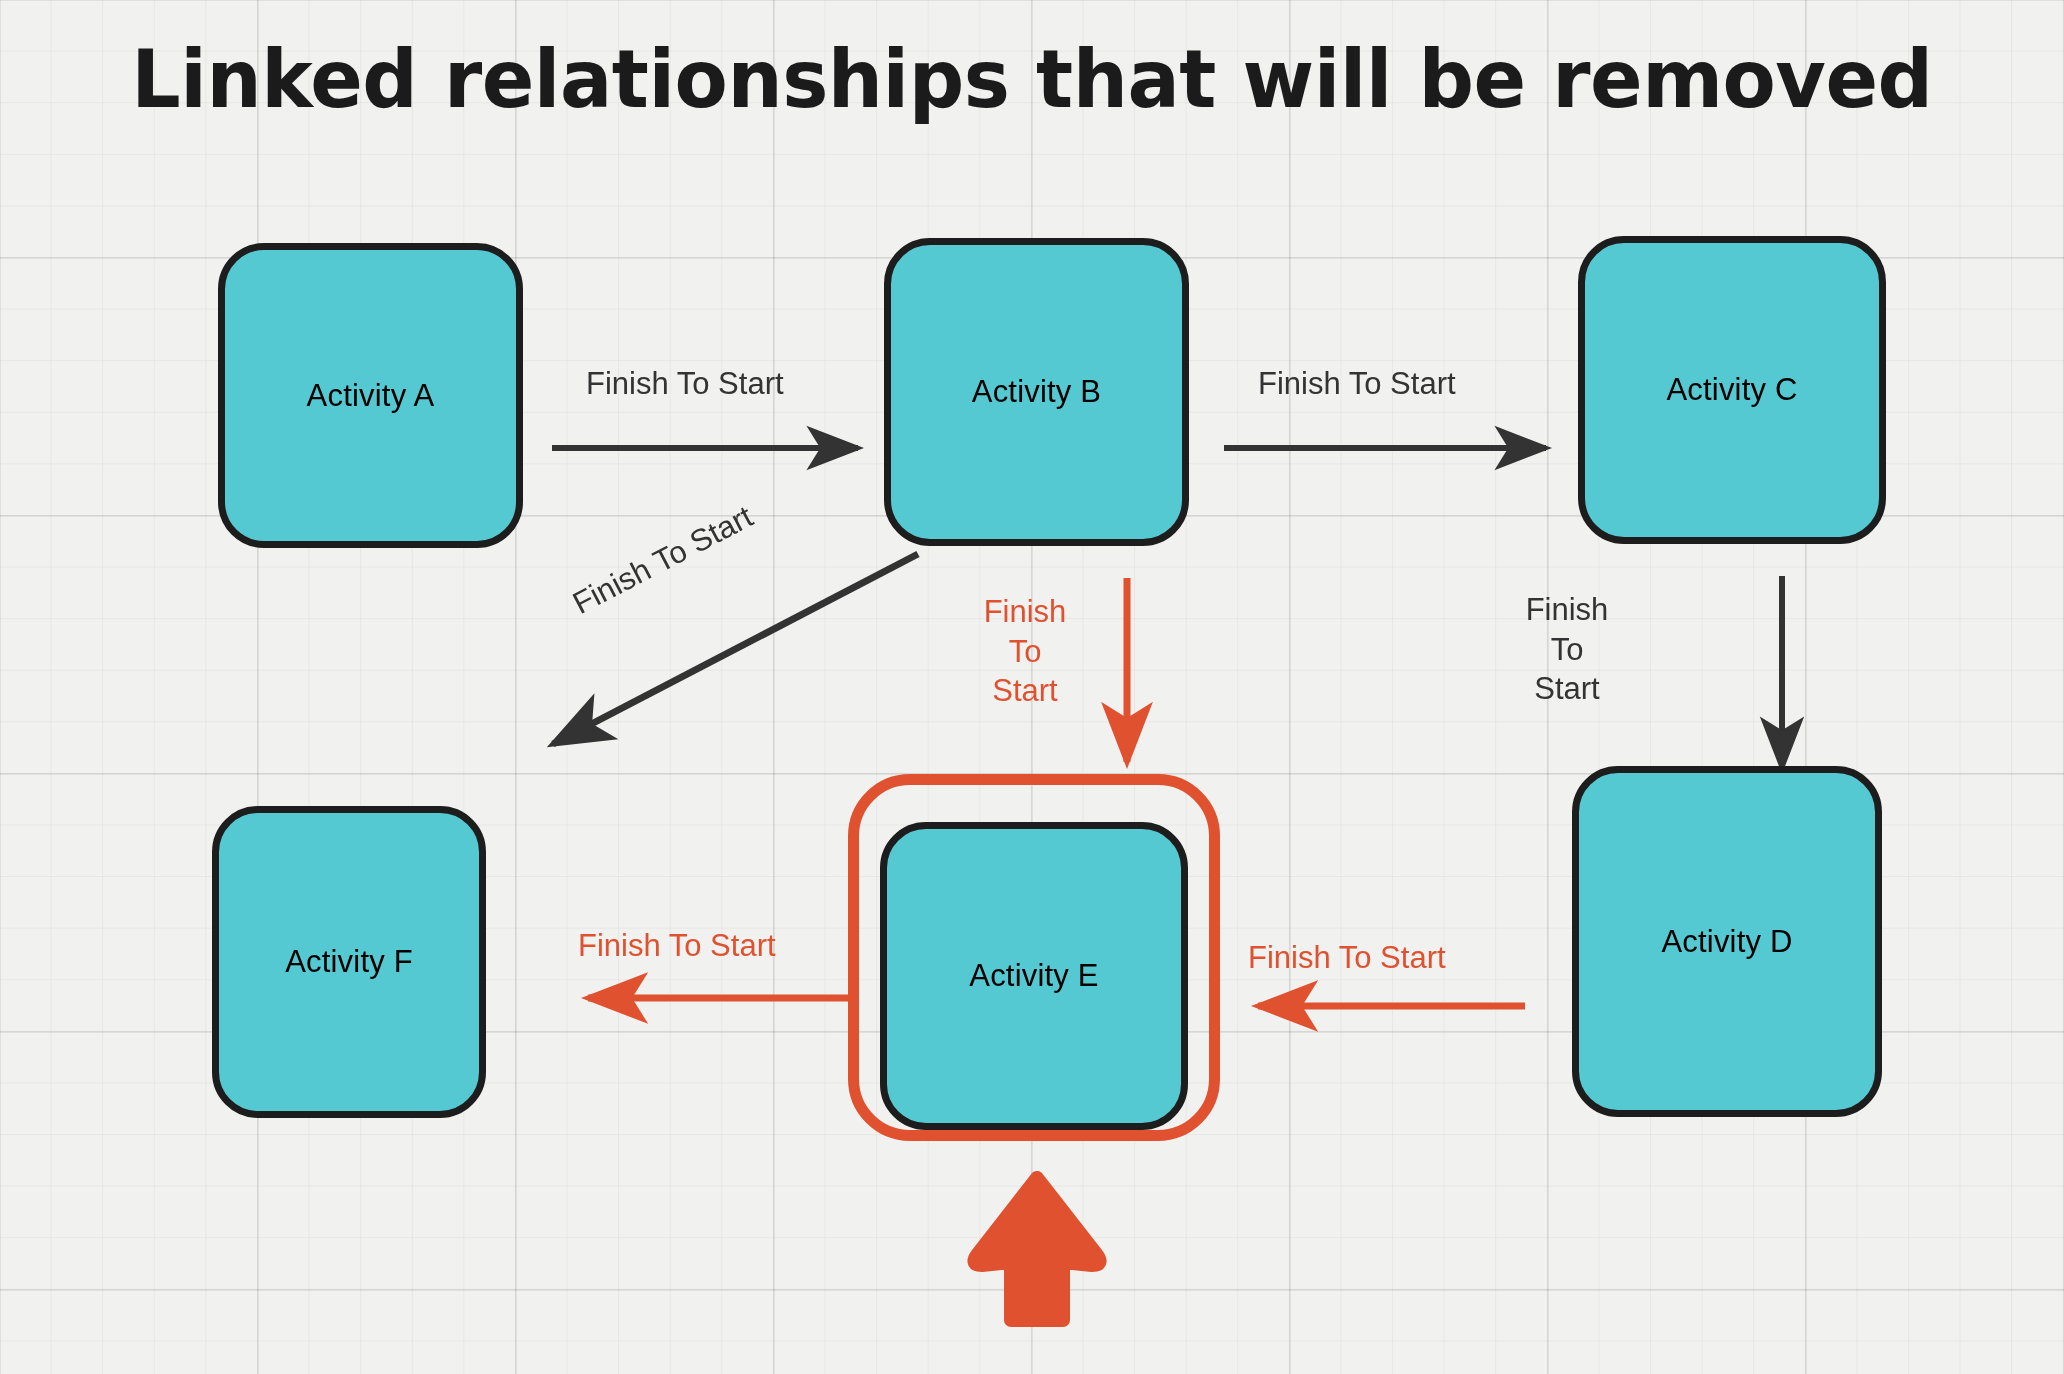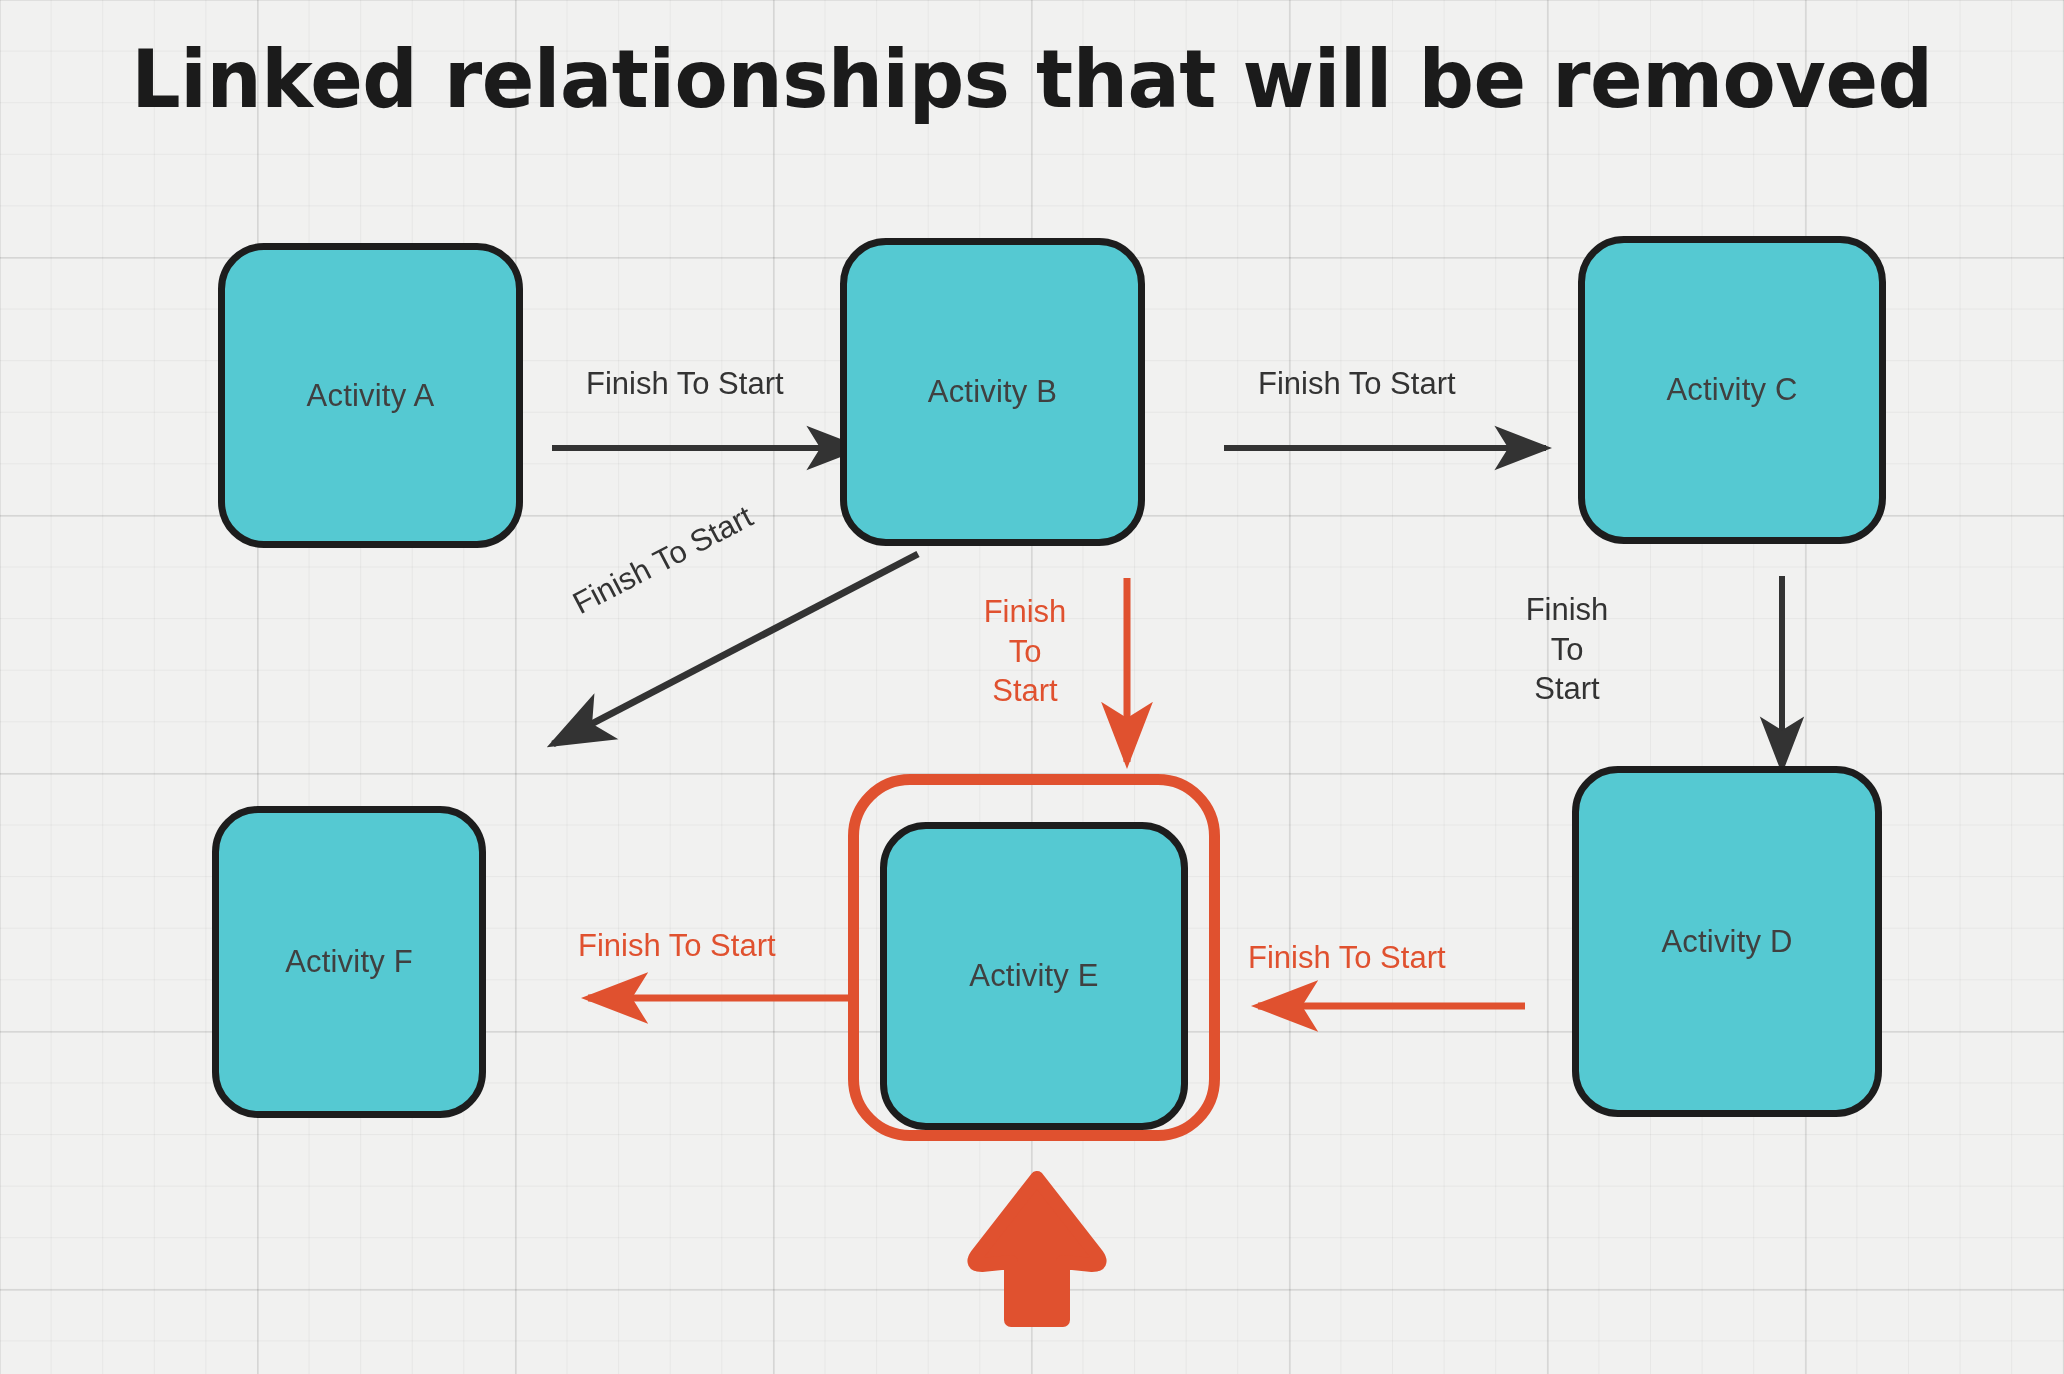--- a/index.html
+++ b/index.html
@@ -51,30 +51,30 @@
     position: absolute;
     box-sizing: border-box;
     background: #55c9d2;
     border: 7px solid #1d1d1d;
     border-radius: 46px;
     display: flex;
     align-items: center;
     justify-content: center;
   }
   .node-label {
-    color: #404040;
+    color: #000000;
     font-family: "Liberation Sans", sans-serif;
     font-size: 31px;
     font-weight: 400;
     letter-spacing: 0.2px;
     user-select: none;
   }
 
   #node-a { left: 218px;  top: 243px;  width: 305px; height: 305px; }
-  #node-b { left: 840px;  top: 238px;  width: 305px; height: 308px; }
+  #node-b { left: 884px;  top: 238px;  width: 305px; height: 308px; }
   #node-c { left: 1578px; top: 236px;  width: 308px; height: 308px; }
   #node-d { left: 1572px; top: 766px;  width: 310px; height: 351px; }
   #node-e { left: 880px;  top: 822px;  width: 308px; height: 308px; }
   #node-f { left: 212px;  top: 806px;  width: 274px; height: 312px; }
 
   
   #highlight-ring {
     position: absolute;
     left: 848px;
     top: 774px;

